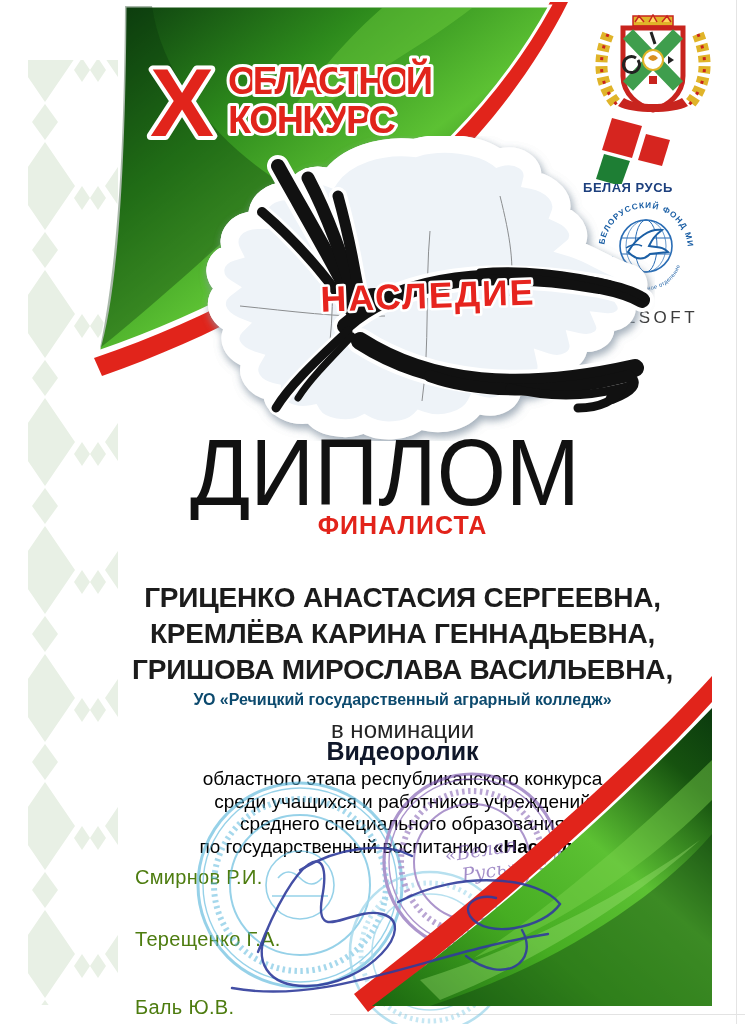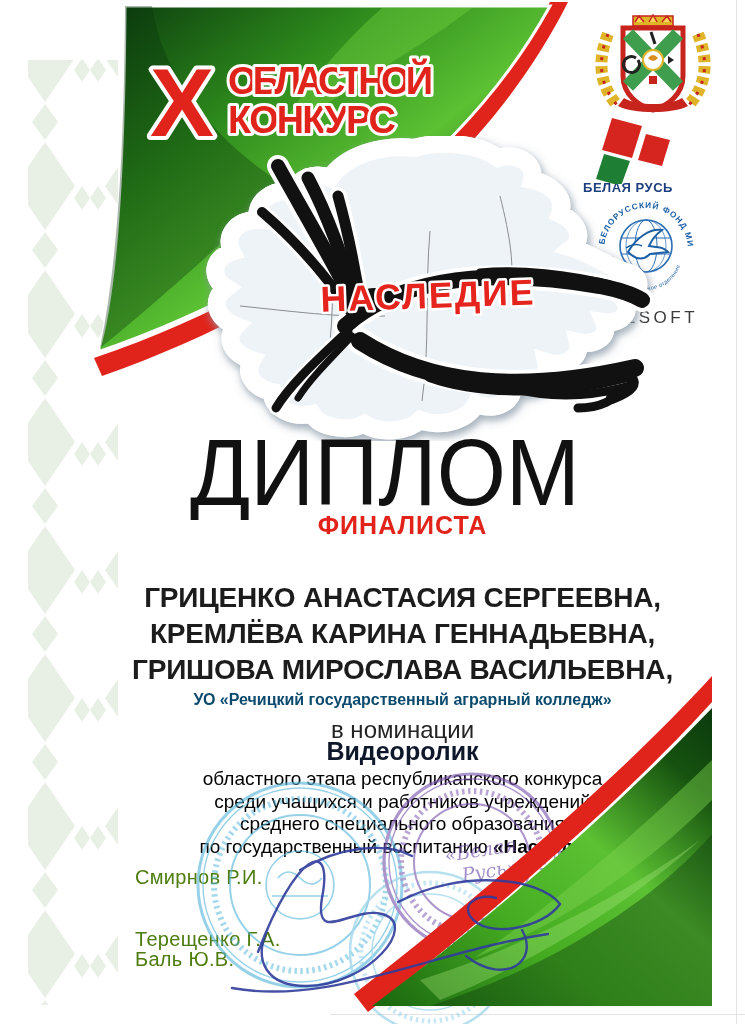--- a/index.html
+++ b/index.html
@@ -24,21 +24,21 @@
   .awarded{position:absolute;width:100%;top:556px;font-size:16px;font-weight:500;color:#2d2d2d;letter-spacing:7px;}
   .names{position:absolute;width:100%;top:580px;font-size:28px;line-height:36px;font-weight:700;color:#1c1c1c;letter-spacing:-.2px;}
   .institution{position:absolute;width:100%;top:691px;font-size:16px;font-weight:700;color:#0c4a6e;}
   .nomlabel{position:absolute;width:100%;top:716px;font-size:24px;font-weight:500;color:#242424;}
   .nomvalue{position:absolute;width:100%;top:737px;font-size:25px;font-weight:700;color:#0f172a;}
   .desc{position:absolute;width:100%;top:768px;font-size:19px;line-height:22.5px;font-weight:500;color:#000000;}
   .desc b{font-weight:700;}
 
   
   .sig{position:absolute;left:135px;font-size:20px;color:#4d7c0f;font-weight:400;letter-spacing:.3px;}
-  .sig1{top:866px;} .sig2{top:908px;margin-top:20px;} .sig3{top:948px;}
+  .sig1{top:866px;} .sig2{top:908px;margin-top:20px;} .sig3{top:996px;}
 </style>
 </head>
 <body>
 
 <div class="page">
 
   <svg class="layer" style="z-index:1" viewBox="0 0 745 1024">
     <defs>
       <pattern id="orn" width="90" height="128" patternUnits="userSpaceOnUse">
         <g fill="#e4ede0">

